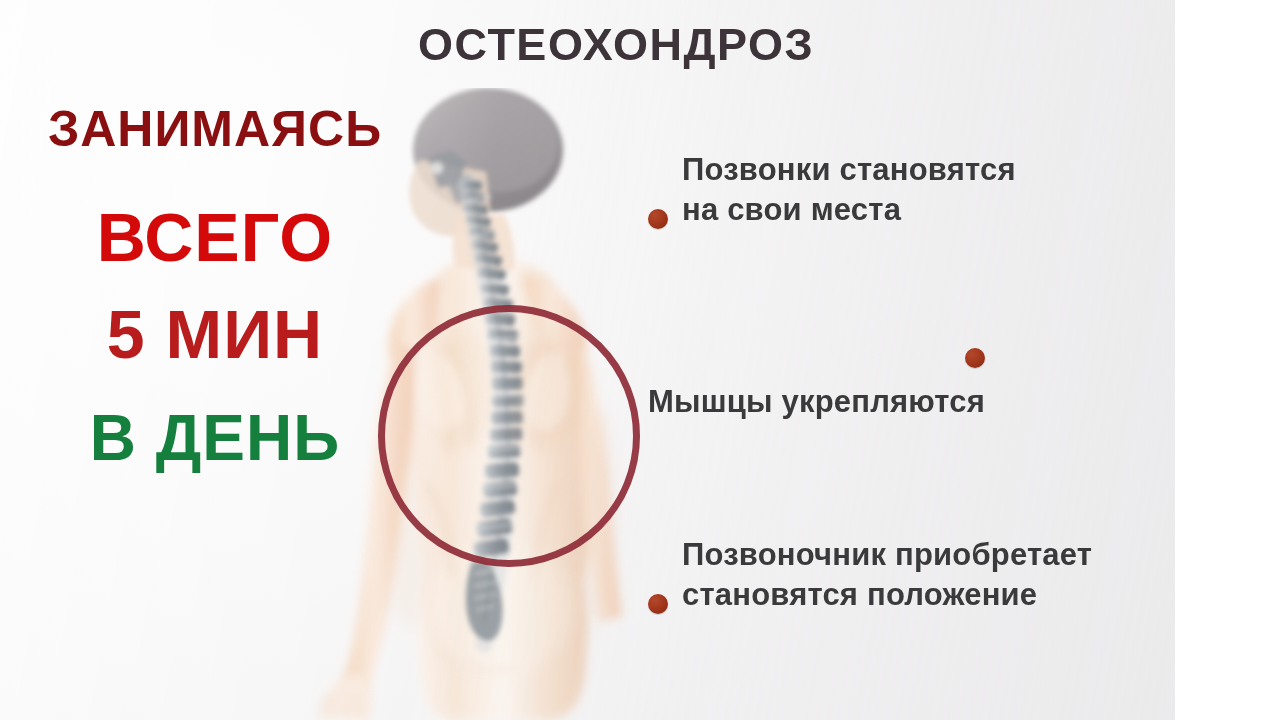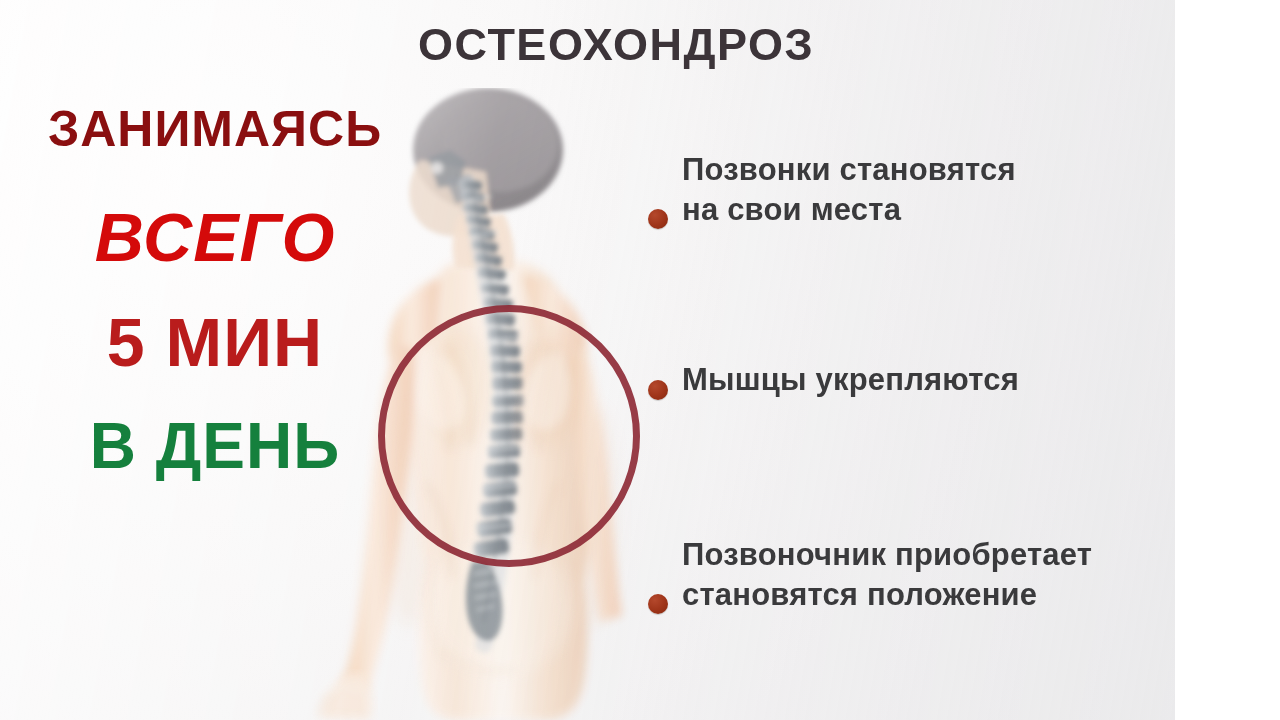--- a/index.html
+++ b/index.html
@@ -73,22 +73,21 @@
   .promo-l1 {
     font-size: 50px;
     color: #8a0f10;
     letter-spacing: 1px;
     margin-bottom: 48px;
   }
   .promo-l2 {
     font-size: 68px;
     color: #d40a0a;
     letter-spacing: 1px;
-    margin-bottom: 36px;
-    font-style: italic;
+    margin-bottom: 28px;
   }
   .promo-l3 {
     font-size: 68px;
     color: #b91c1c;
     letter-spacing: 1px;
     margin-bottom: 36px;
   }
   .promo-l4 {
     font-size: 64px;
     color: #15803d;
@@ -102,21 +101,21 @@
     top: 150px;
     width: 600px;
   }
   .bullet-item {
     position: absolute;
     display: flex;
     align-items: flex-end;
     gap: 14px;
   }
   .bullet-item.b0 { top: 0px; }
-  .bullet-item.b1 { top: 210px; }
+  .bullet-item.b1 { top: 198px; flex-direction: column; }
   .bullet-item.b2 { top: 385px; }
   .bullet-dot {
     flex: 0 0 auto;
     width: 20px;
     height: 20px;
     border-radius: 50%;
     background: radial-gradient(circle at 34% 30%, #b4482c 0%, #9e3419 55%, #85280f 100%);
     box-shadow: 0 1px 1px rgba(0,0,0,0.18);
   }
   .bullet-text {

